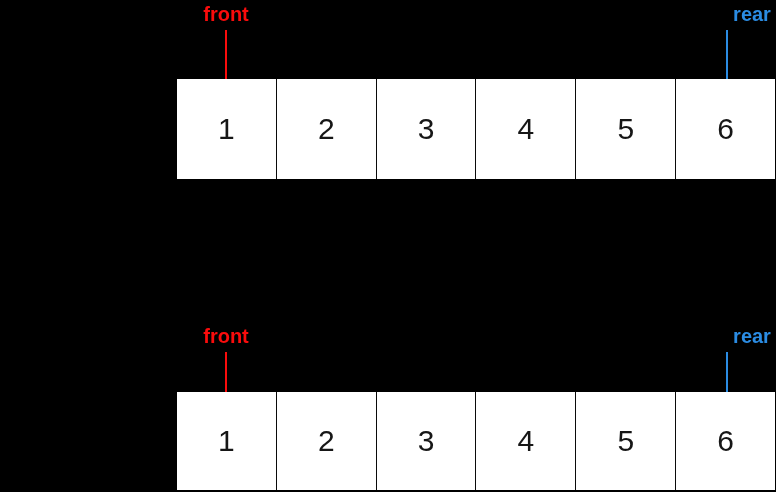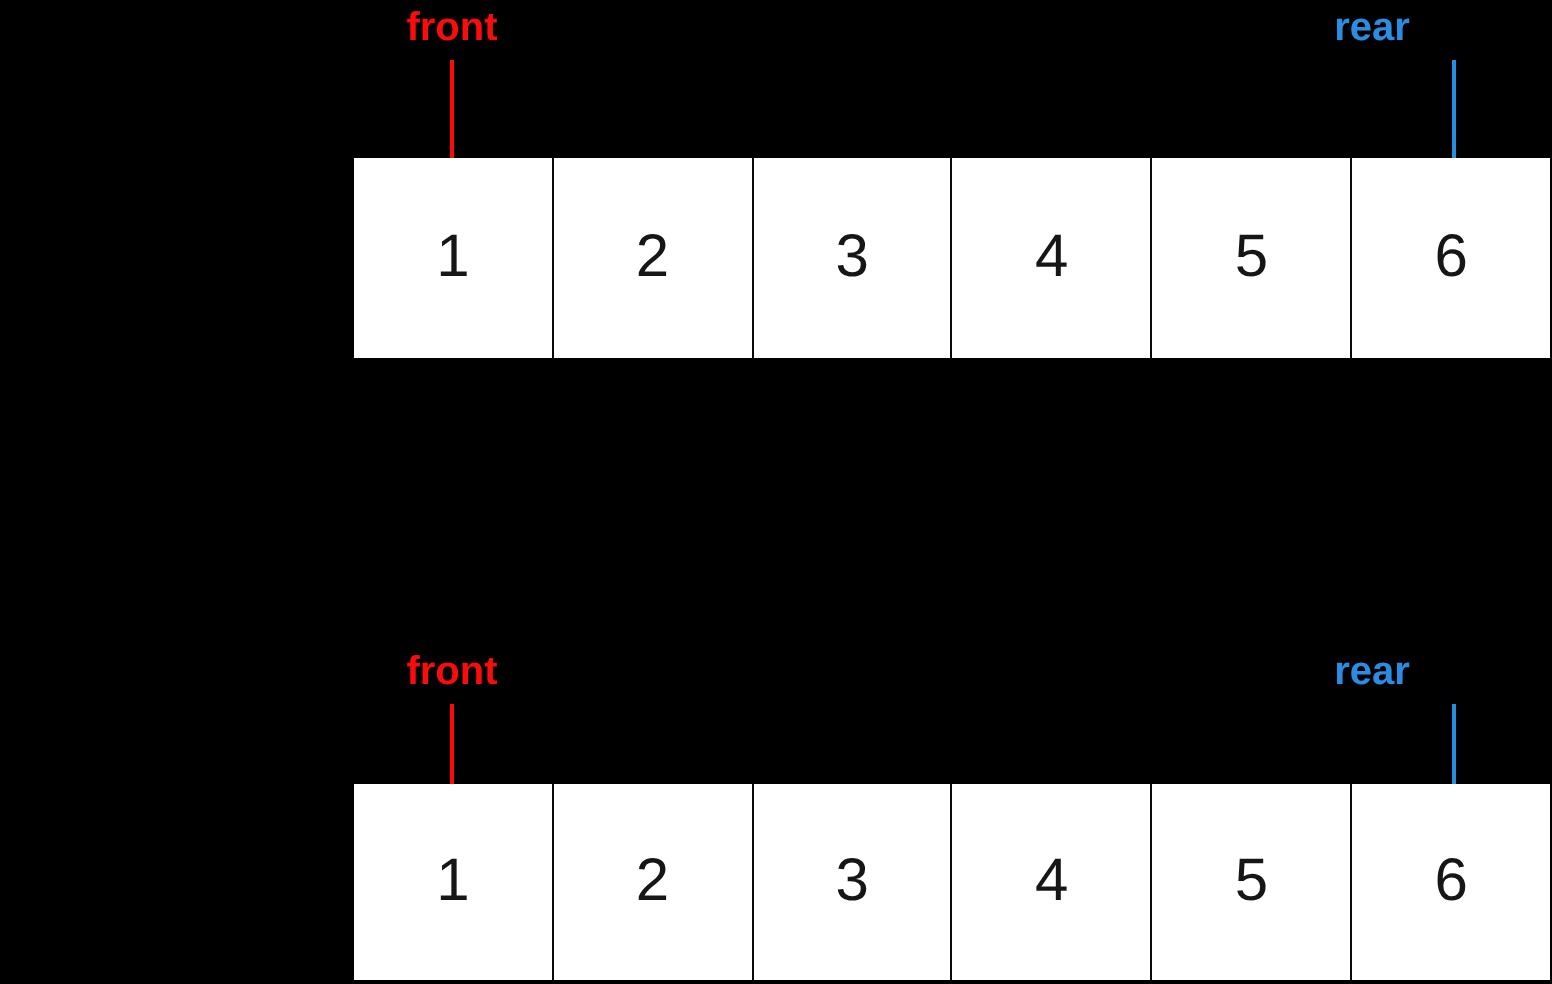--- a/index.html
+++ b/index.html
@@ -17,21 +17,21 @@
 
   .pointer-label {
     position: absolute;
     transform: translateX(-50%);
     font-size: 20px;
     font-weight: 600;
     line-height: 24px;
     white-space: nowrap;
   }
   .label-front { left: 226px; }
-  .label-rear  { left: 686px; }
+  .label-rear  { left: 752px; }
   .d1 .pointer-label { top: 2px; }
   .d2 .pointer-label { top: 324px; }
 
   .pointer-stem { position: absolute; width: 16px; height: 70px; }
   .stem-front { left: 218px; }
   .stem-rear  { left: 719px; }
   .d1 .pointer-stem { top: 28px; }
   .d2 .pointer-stem { top: 350px; }
 
   .queue-row {

